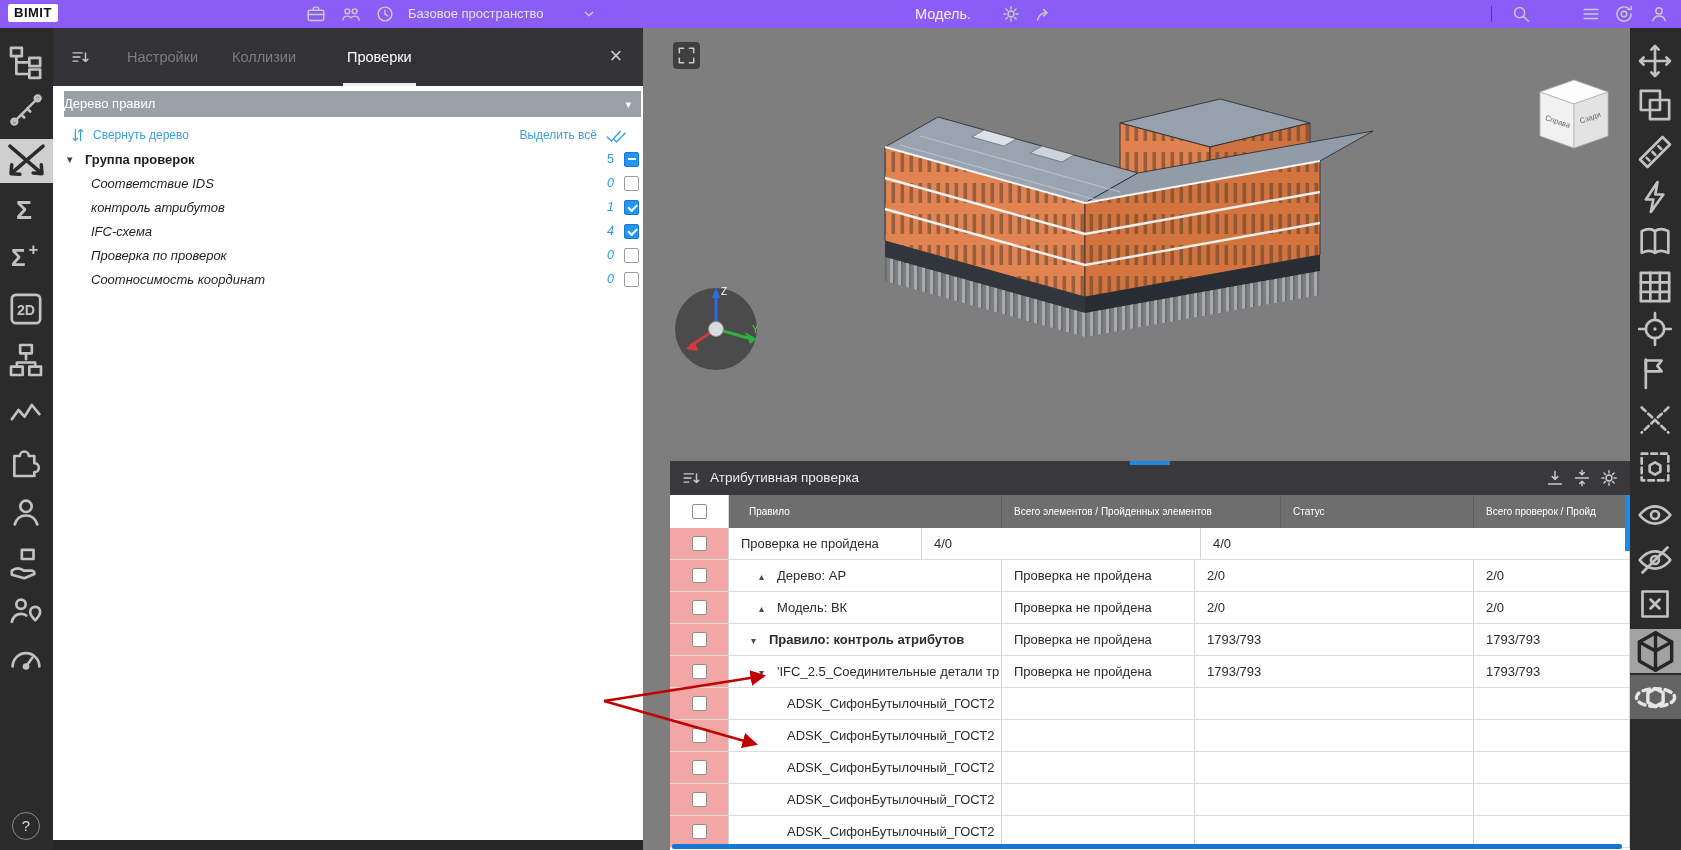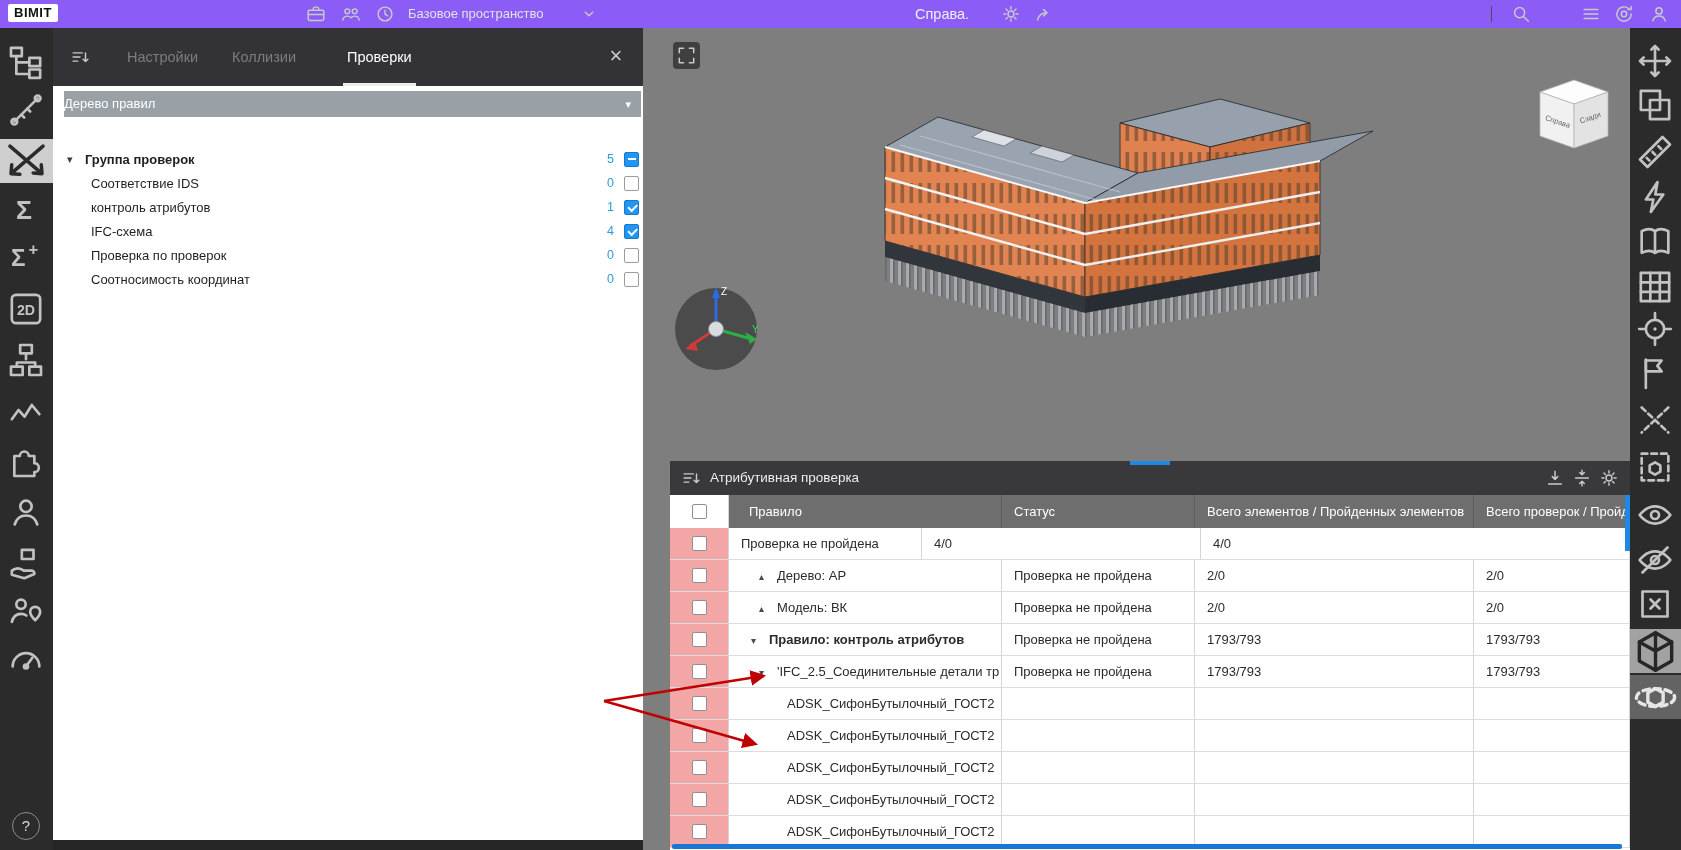--- a/index.html
+++ b/index.html
@@ -42,21 +42,21 @@
   .section-bar span.ttl{}
   .sb-caret{position:absolute;right:10px;top:0;color:#fff;font-size:11px;}
   .links-row{position:absolute;left:0;top:96px;width:100%;height:22px;}
   .links-row .icon.sm{position:absolute;left:16px;top:2px;color:#3aa0d8;}
   .blue-link{color:#3aa0d8;font-size:12px;position:absolute;top:0;line-height:22px;}
   .blue-link.lft{left:40px;}
   .blue-link.rgt{right:46px;}
   .links-row .icon.dc{position:absolute;right:16px;top:1px;width:22px;height:22px;color:#3aa0d8;}
   .tree{position:absolute;left:0;top:119px;width:100%;}
   .tree-row{display:flex;align-items:center;height:24px;padding:0 4px 0 14px;}
-  .tree-row.child{padding-left:20px;}
+  .tree-row.child{padding-left:20px;font-style:italic;}
   .tw{width:18px;flex:none;font-size:11px;color:#3c3c3c;}
   .tlabel{flex:1;font-size:13px;color:#1f1f1f;white-space:nowrap;overflow:hidden;}
   .tree-row.bold .tlabel{font-weight:bold;}
   .tcount{color:#2e9bd6;font-size:12.5px;margin-right:10px;min-width:14px;text-align:right;}
 
   
   .cb{width:15px;height:15px;border:1px solid #9c9c9c;border-radius:2px;background:#fff;position:relative;flex:none;box-sizing:border-box;}
   .cb.checked,.cb.indeterminate{background:#2196f3;border-color:#1878cc;}
   .cb.checked::after{content:"";position:absolute;left:2.5px;top:3px;width:7px;height:3.5px;
      border-left:2px solid #fff;border-bottom:2px solid #fff;transform:rotate(-45deg);}
@@ -74,21 +74,21 @@
   
   .table-panel{position:absolute;left:27px;top:433px;width:960px;height:389px;background:#fff;z-index:12;}
   .drag-handle{position:absolute;left:460px;top:0;width:40px;height:4px;background:#1e88e5;z-index:3;}
   .tp-header{position:absolute;left:0;top:0;width:100%;height:34px;background:#39393c;}
   .tp-header .icon.mn{position:absolute;left:10px;top:6px;}
   .tp-title{position:absolute;left:40px;top:0;line-height:34px;color:#ececec;font-size:13.5px;}
   .tp-header .icon.i1{position:absolute;right:64px;top:6px;}
   .tp-header .icon.i2{position:absolute;right:37px;top:6px;}
   .tp-header .icon.i3{position:absolute;right:10px;top:6px;}
   .thead{position:absolute;left:0;top:34px;width:100%;height:33px;display:flex;}
-  .th{box-sizing:border-box;height:33px;line-height:33px;background:#6e6e6e;color:#fff;font-size:13px;
+  .th{box-sizing:border-box;height:33px;line-height:33px;background:#6e6e6e;color:#fff;font-size:10px;
       border-right:1px solid #5c5c5c;white-space:nowrap;overflow:hidden;padding-left:12px;}
   .th.c0{background:#fff;border-right:1px solid #d6d6d6;display:flex;align-items:center;justify-content:center;padding-left:0;}
   .th.c1{padding-left:20px;}
   .c0{width:59px;flex:none;}
   .c1{width:273px;flex:none;}
   .c2{width:193px;flex:none;}
   .c3{width:279px;flex:none;}
   .c4{flex:1;}
   .rows{position:absolute;left:0;top:67px;width:100%;height:322px;overflow:hidden;}
   .trow{display:flex;height:32px;background:#fff;border-bottom:1px solid #dcdcdc;box-sizing:border-box;}
@@ -139,21 +139,21 @@
         </svg>
       </span>
     <div class="workspace"><span>Базовое пространство</span></div>
     <span class="icon tb" style="left:578px">
         <svg viewBox="0 0 24 24" aria-hidden="true">
           <g fill="none" stroke="currentColor" stroke-width="1.6" stroke-linecap="round" stroke-linejoin="round">
             <path d="M8 10l4 4 4-4"></path>
           </g>
         </svg>
       </span>
-    <div class="proj-title">Справа.</div>
+    <div class="proj-title">Модель.</div>
     <span class="icon tb" style="left:1000px">
         <svg viewBox="0 0 24 24" aria-hidden="true">
           <g fill="none" stroke="currentColor" stroke-width="1.6" stroke-linecap="round" stroke-linejoin="round">
             <circle cx="12" cy="12" r="3.2"></circle>
             <path d="M12 4.2v2.3M12 17.5v2.3M4.2 12h2.3M17.5 12h2.3M6.5 6.5l1.6 1.6M15.9 15.9l1.6 1.6M17.5 6.5l-1.6 1.6M8.1 15.9l-1.6 1.6"></path>
           </g>
         </svg>
       </span>
     <span class="icon tb" style="left:1033px">
         <svg viewBox="0 0 24 24" aria-hidden="true">
@@ -319,20 +319,39 @@
           </svg>
         </span>
       <div class="tab" style="left:70px">Настройки</div>
       <div class="tab" style="left:175px">Коллизии</div>
       <div class="tab active" style="left:290px">Проверки</div>
       <div class="close">×</div>
     </div>
     <div class="section-bar">
       <span class="ttl">Дерево правил</span>
       <span class="sb-caret">▾</span>
+    </div>
+    <div class="links-row">
+      <span class="icon sm">
+          <svg viewBox="0 0 24 24" aria-hidden="true">
+            <g fill="none" stroke="currentColor" stroke-width="1.6" stroke-linecap="round" stroke-linejoin="round">
+              <path d="M8.5 4.5v15m0 0l-3-3M8.5 19.5l3-3M15.5 19.5v-15m0 0l-3 3M15.5 4.5l3 3"></path>
+            </g>
+          </svg>
+        </span>
+      <a class="blue-link lft">Свернуть дерево</a>
+      <a class="blue-link rgt">Выделить всё</a>
+      <span class="icon dc">
+          <svg viewBox="0 0 24 24" aria-hidden="true">
+            <g fill="none" stroke="currentColor" stroke-width="1.6" stroke-linecap="round" stroke-linejoin="round">
+              <path d="M2.5 13l4.5 4.5L16.5 7"></path>
+              <path d="M10.5 16.5l2 2L22 9"></path>
+            </g>
+          </svg>
+        </span>
     </div>
     <div class="tree" id="tree">
         <div class="tree-row bold">
           <span class="tw"><span class="caret">▾</span></span>
           <span class="tlabel">Группа проверок</span>
           <span class="tcount">5</span>
           <span class="cb indeterminate"></span>
         </div>
         <div class="tree-row child">
           <span class="tw"></span>
@@ -461,22 +480,22 @@
                 <path d="M12 4.2v2.3M12 17.5v2.3M4.2 12h2.3M17.5 12h2.3M6.5 6.5l1.6 1.6M15.9 15.9l1.6 1.6M17.5 6.5l-1.6 1.6M8.1 15.9l-1.6 1.6"></path>
               </g>
             </svg>
           </span>
       </div>
       <div class="thead">
         <div class="th c0">
             <span class="cb table"></span>
           </div>
         <div class="th c1">Правило</div>
+        <div class="th c3">Всего элементов / Пройденных элементов</div>
         <div class="th c2">Статус</div>
-        <div class="th c3">Всего элементов / Пройденных элементов</div>
         <div class="th c4">Всего проверок / Пройд</div>
       </div>
       <div class="rows" id="rows">
           <div class="trow">
             <div class="td c0">
               <span class="cb table"></span>
             </div>
             <div class="td c2">Проверка не пройдена</div>
             <div class="td c3">4/0</div>
             <div class="td c4">4/0</div>

